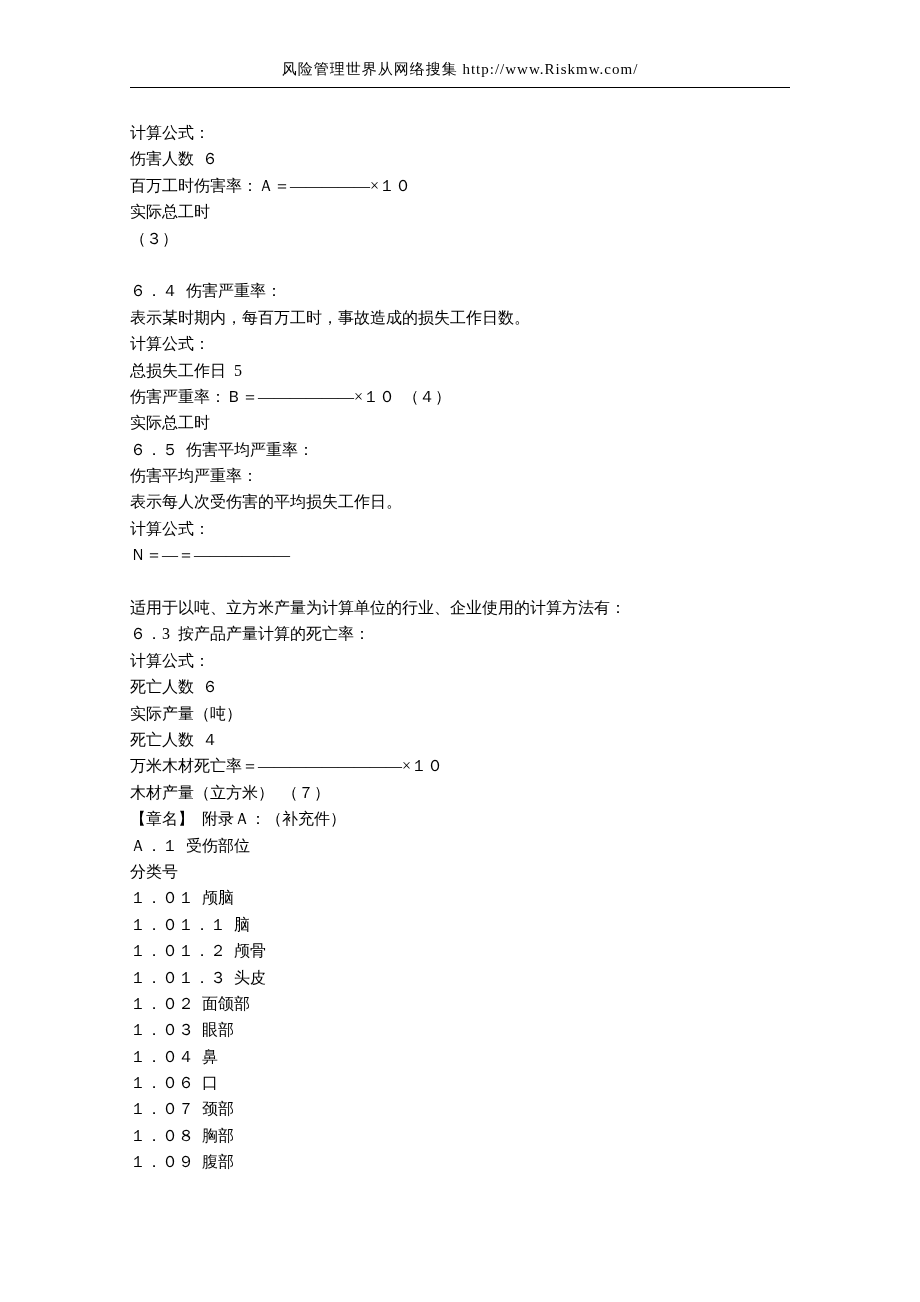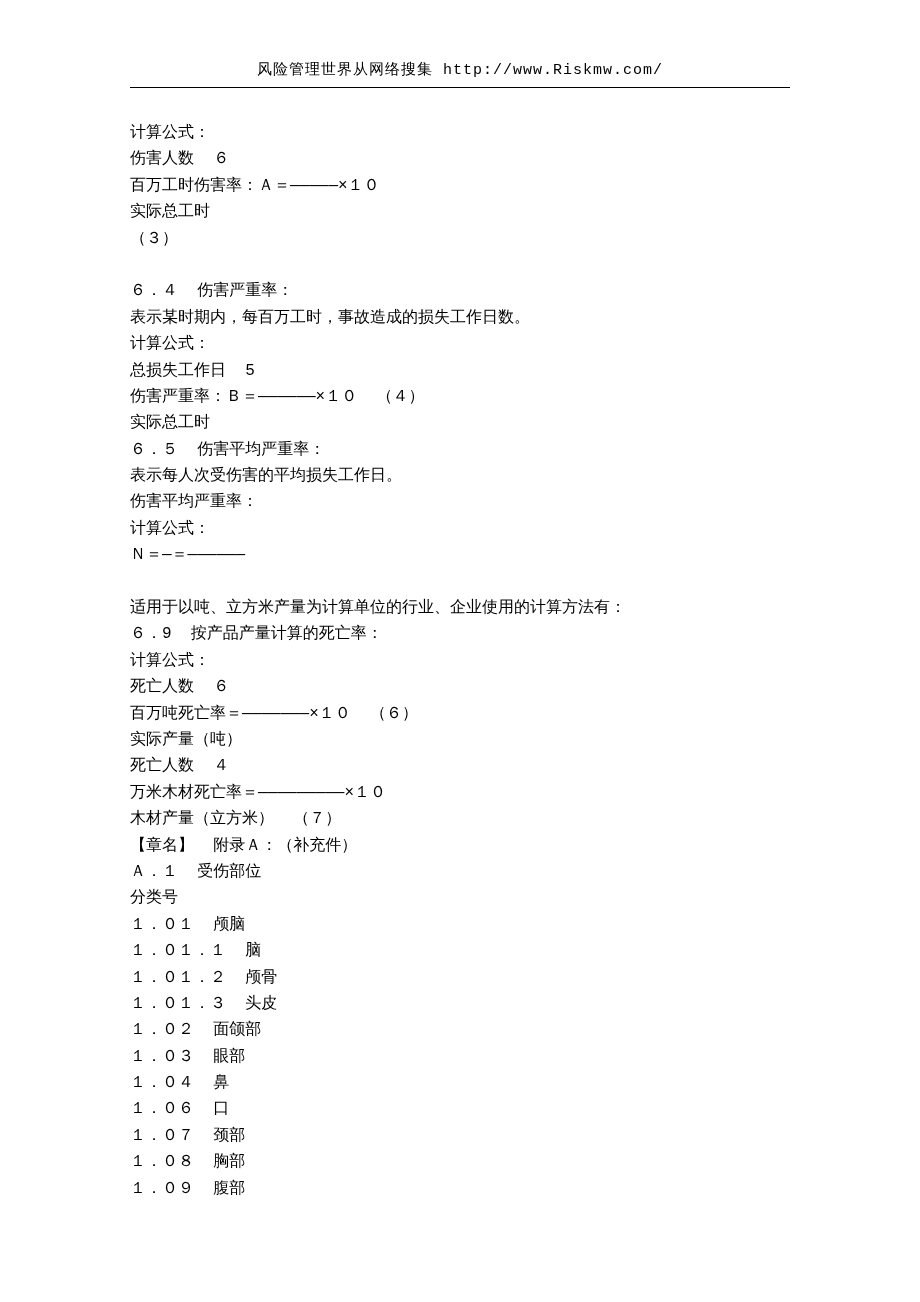--- a/index.html
+++ b/index.html
@@ -1,19 +1,18 @@
 <!DOCTYPE html>
 <html><head>
   <meta charset="utf-8">
   <style>
     * {
       margin: 0;
       padding: 0;
       box-sizing: border-box;
-      font-family: Liberation Mono, monospace;
     }
     body {
       width: 920px;
       height: 1302px;
       background: #ffffff;
       font-family: "SimSun", "宋体", serif;
       font-size: 16px;
       color: #000000;
       padding: 60px 130px 60px 130px;
     }
@@ -51,30 +50,29 @@
   <p>实际总工时</p>
   <p>（３）</p>
   <p>&nbsp;</p>
   <p>６．４  伤害严重率：</p>
   <p>表示某时期内，每百万工时，事故造成的损失工作日数。</p>
   <p>计算公式：</p>
   <p>总损失工作日  5</p>
   <p>伤害严重率：Ｂ＝――――――×１０  （４）</p>
   <p>实际总工时</p>
   <p>６．５  伤害平均严重率：</p>
+  <p>伤害平均严重率：</p>
   <p>表示每人次受伤害的平均损失工作日。</p>
-  <p>伤害平均严重率：</p>
   <p>计算公式：</p>
   <p>Ｎ＝―＝――――――</p>
   <p>&nbsp;</p>
   <p>适用于以吨、立方米产量为计算单位的行业、企业使用的计算方法有：</p>
-  <p>６．9  按产品产量计算的死亡率：</p>
+  <p>６．3  按产品产量计算的死亡率：</p>
   <p>计算公式：</p>
   <p>死亡人数  ６</p>
-  <p>百万吨死亡率＝―――――――×１０  （６）</p>
   <p>实际产量（吨）</p>
   <p>死亡人数  ４</p>
   <p>万米木材死亡率＝―――――――――×１０</p>
   <p>木材产量（立方米）  （７）</p>
   <p>【章名】  附录Ａ：（补充件）</p>
   <p>Ａ．１  受伤部位</p>
   <p>分类号</p>
   <p>１．０１  颅脑</p>
   <p>１．０１．１  脑</p>
   <p>１．０１．２  颅骨</p>

